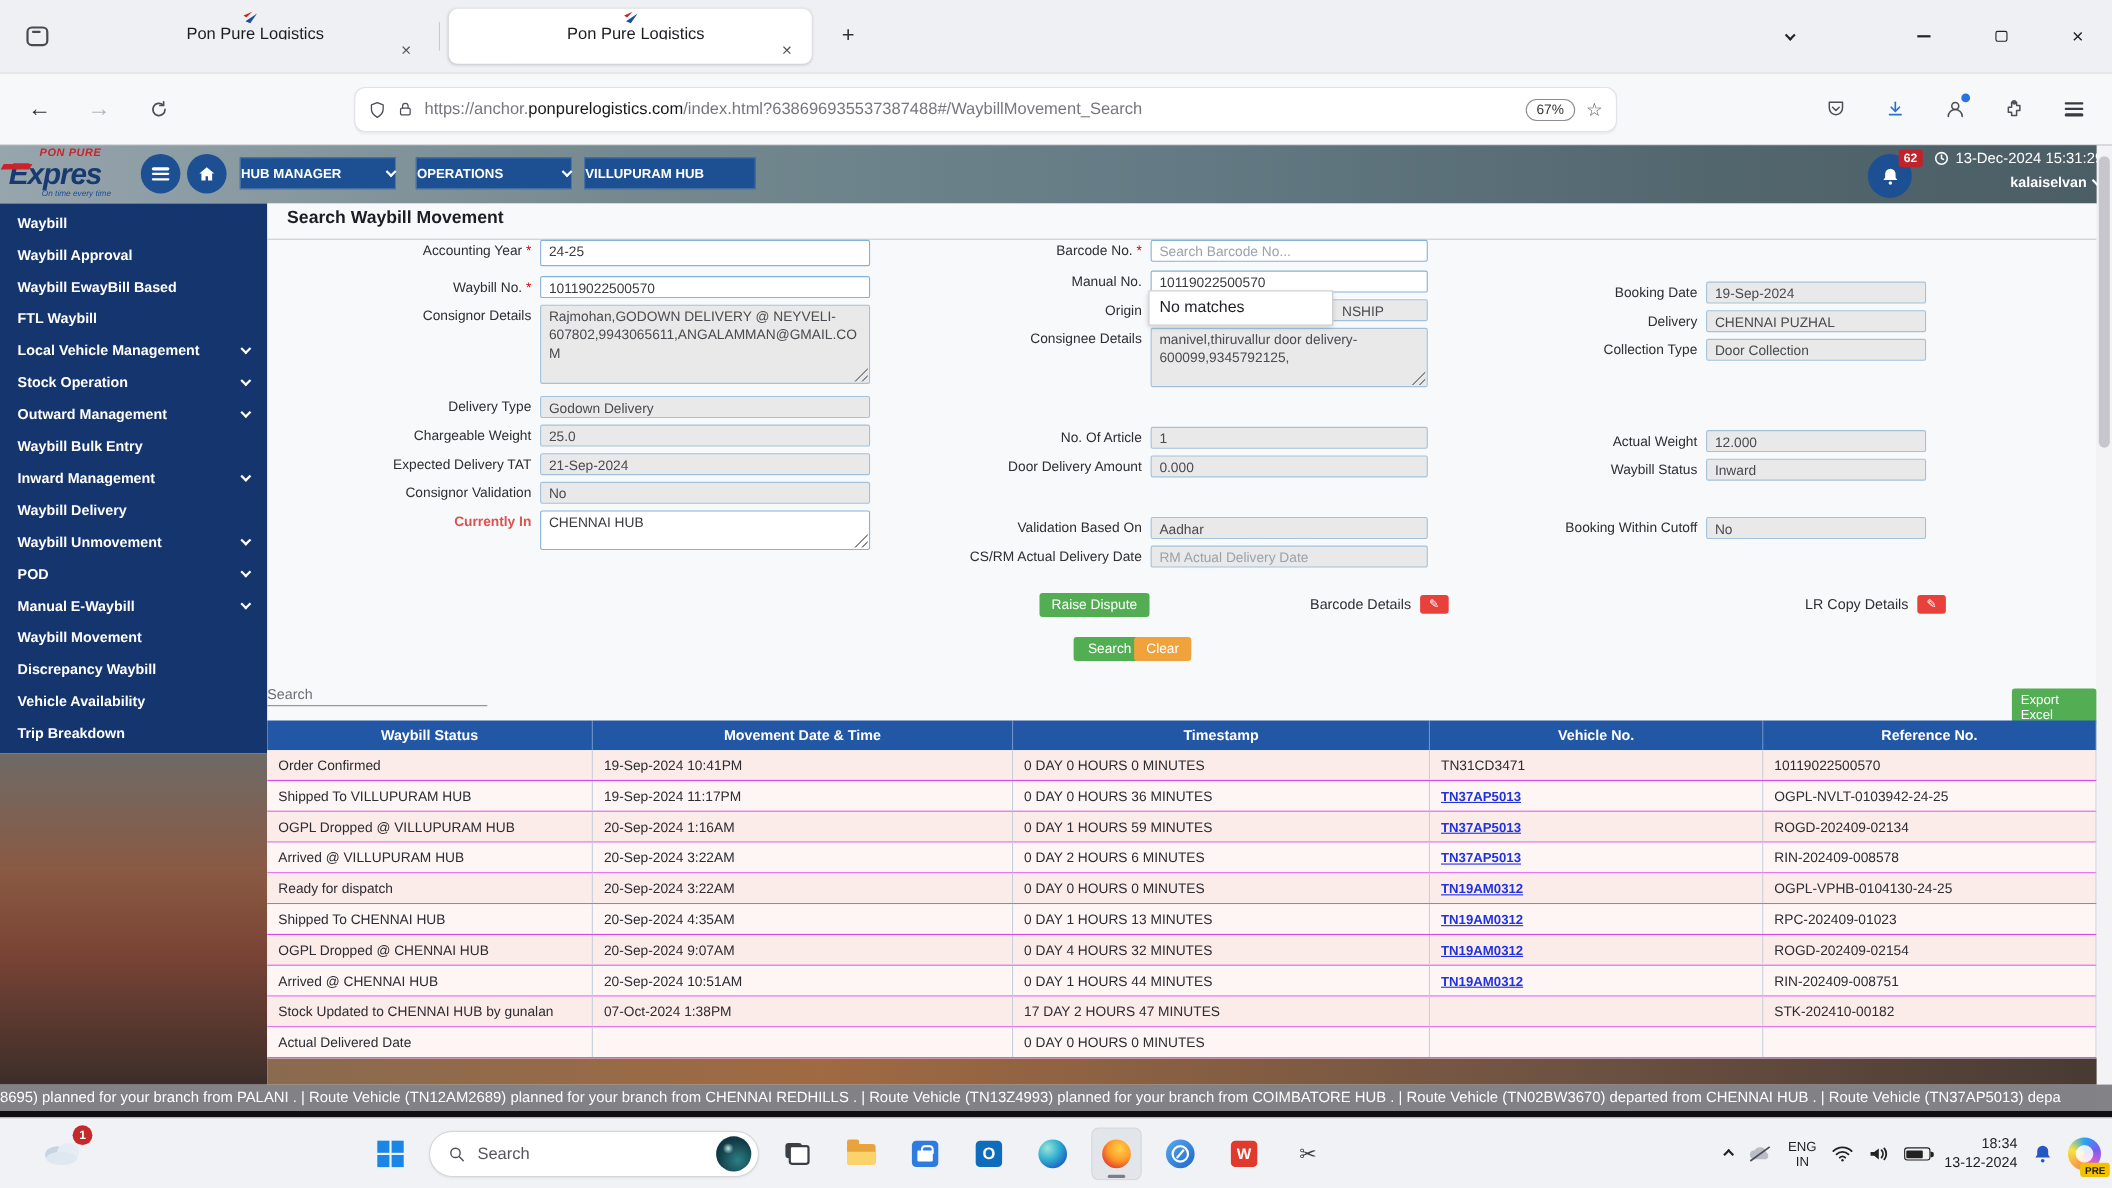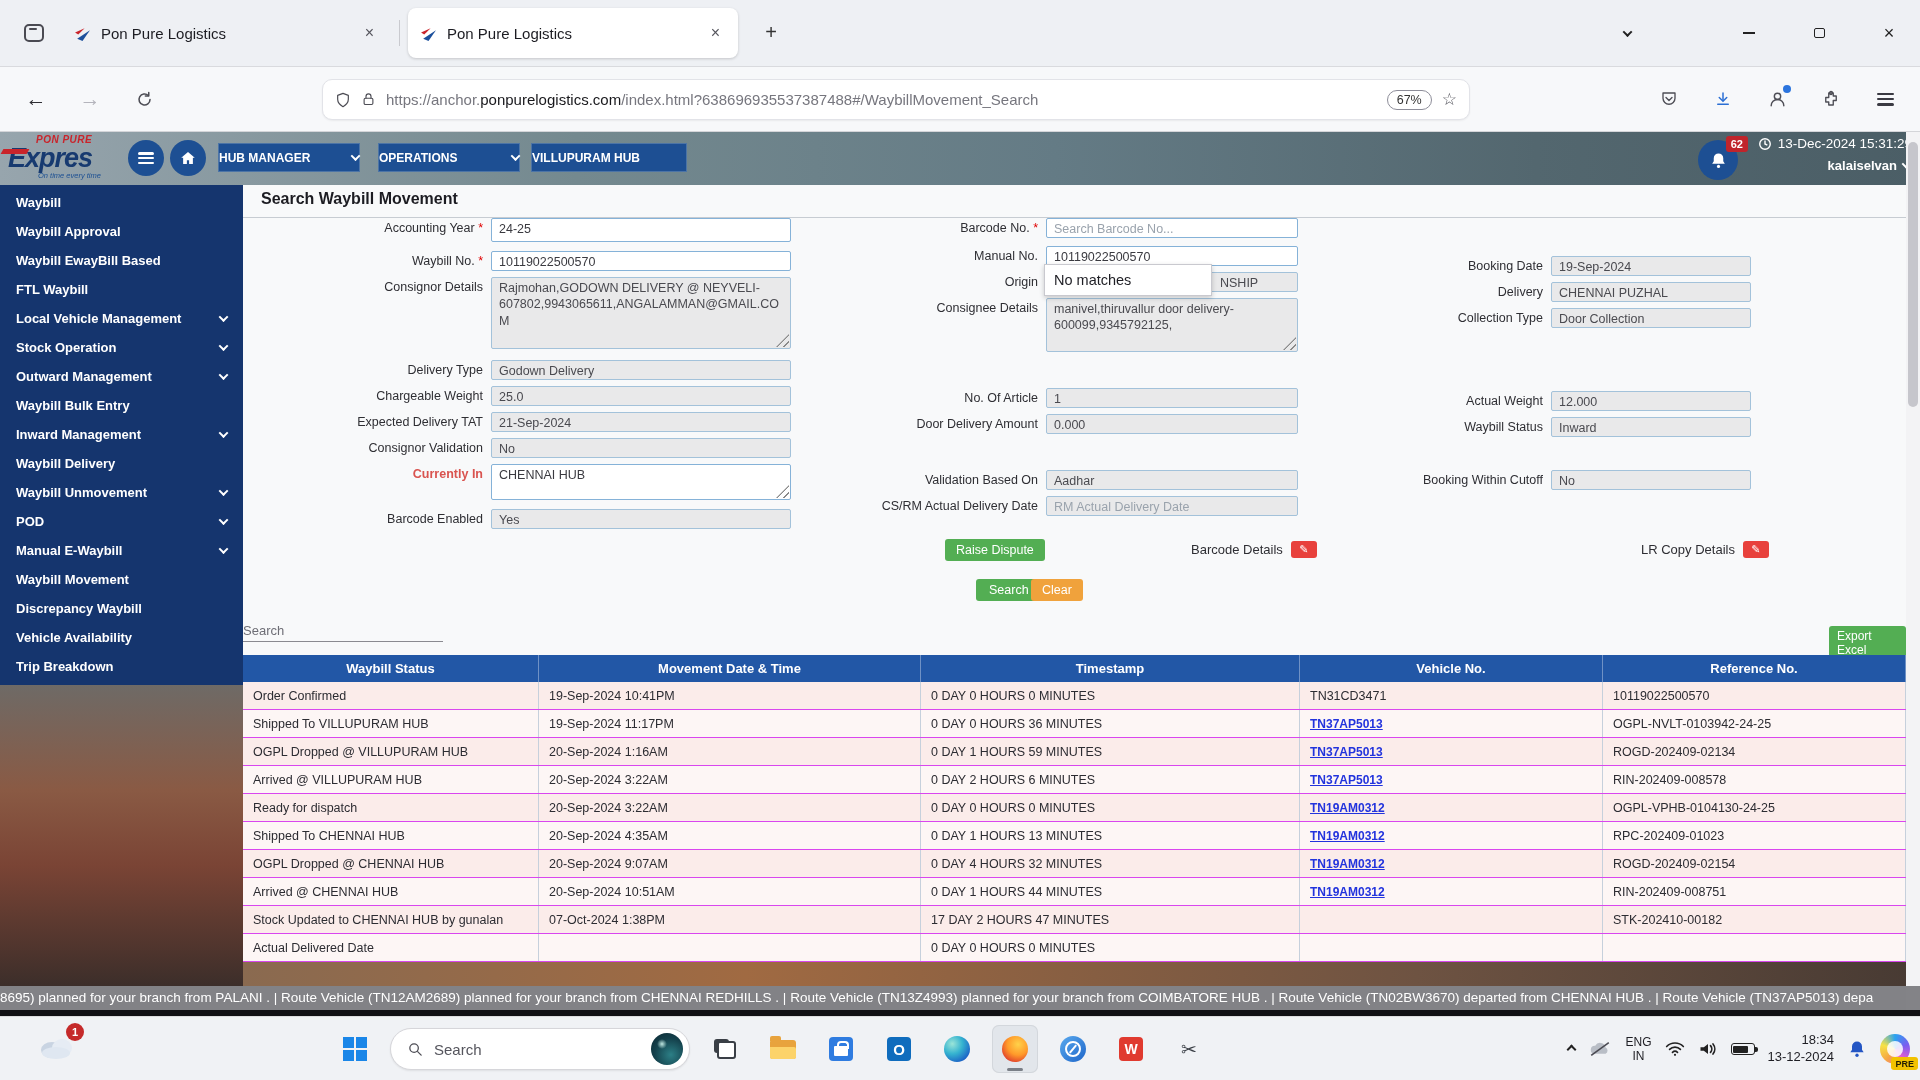--- a/index.html
+++ b/index.html
@@ -4,21 +4,21 @@
 <style>
   html,body{margin:0;padding:0;overflow:hidden;background:#ddd;}
   *{box-sizing:border-box;}
   #screen{position:relative;width:1920px;height:1080px;background:#e8eaec;font-family:"Liberation Sans",sans-serif;overflow:hidden;}
 
   
   #tabbar{position:absolute;left:0;top:0;width:1920px;height:67px;background:#eef0f4;border-bottom:1px solid #d9dade;}
   .fxview{position:absolute;left:18px;top:18px;width:32px;height:30px;display:flex;align-items:center;justify-content:center;border-radius:6px;}
   .fxview .box{width:20px;height:18px;border:2px solid #4a4a52;border-radius:5px;position:relative;}
   .fxview .box:before{content:"";position:absolute;left:3px;top:2px;width:8px;height:2px;background:#4a4a52;border-radius:1px;}
-  .tab{position:absolute;top:8px;height:50px;display:flex;align-items:center;padding:0 12px;font-size:15px;color:#1c1c22;}
+  .tab{position:absolute;top:8px;height:50px;display:flex;align-items:center;padding:0 12px;font-size:15px;color:#1c1c22;flex-direction:column;}
   .tab .title{margin-left:10px;white-space:nowrap;overflow:hidden;max-width:230px;}
   .tab .close{margin-left:auto;color:#55555d;font-size:16px;padding:2px 6px;border-radius:4px;}
   #tab1{left:62px;width:330px;}
   #tab2{left:408px;width:330px;background:#fff;border-radius:8px;box-shadow:0 1px 3px rgba(0,0,0,.18);}
   .tabsep{position:absolute;left:399px;top:20px;width:1px;height:26px;background:#c9cacf;}
   .newtab{position:absolute;left:755px;top:16px;width:32px;height:32px;display:flex;align-items:center;justify-content:center;font-size:20px;color:#333;border-radius:6px;}
   .wctl{position:absolute;top:16px;width:42px;height:34px;display:flex;align-items:center;justify-content:center;color:#222;}
   #tablist-chevron{left:1606px;}
   #btn-min{left:1728px;}
   #btn-max{left:1798px;}
@@ -416,24 +416,20 @@
           <label class="flabel">Expected Delivery TAT</label>
           <div class="finput grey" style="height: 20px;"><span>21-Sep-2024</span></div>
         </div>
         <div class="frow" style="margin-bottom: 6px;">
           <label class="flabel">Consignor Validation</label>
           <div class="finput grey" style="height: 20px;"><span>No</span></div>
         </div>
         <div class="frow" style="margin-bottom: 9px;">
           <label class="flabel red">Currently In</label>
           <div class="finput white area" style="height: 36px;"><span>CHENNAI HUB</span><i class="resize-handle"></i></div>
-        </div>
-        <div class="frow" style="margin-bottom: 0px;">
-          <label class="flabel">Barcode Enabled</label>
-          <div class="finput grey" style="height: 20px;"><span>Yes</span></div>
         </div>
       </div>
     <div class="fcol" id="col-middle">
         <div class="frow" style="margin-bottom: 8px;">
           <label class="flabel">Barcode No.<span class="req"> *</span></label>
           <div class="finput white" style="height: 20px;"><span class="ph">Search Barcode No...</span></div>
         </div>
         <div class="frow" style="margin-bottom: 6px;">
           <label class="flabel">Manual No.</label>
           <div class="finput white" style="height: 20px;"><span>10119022500570</span></div>

